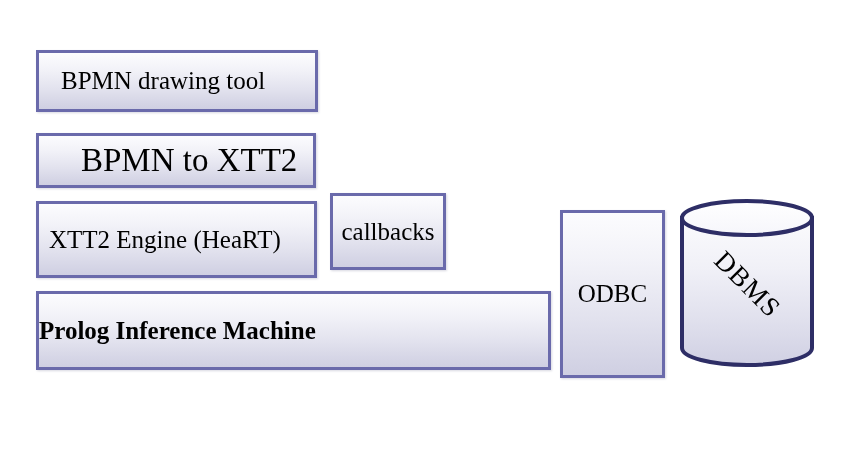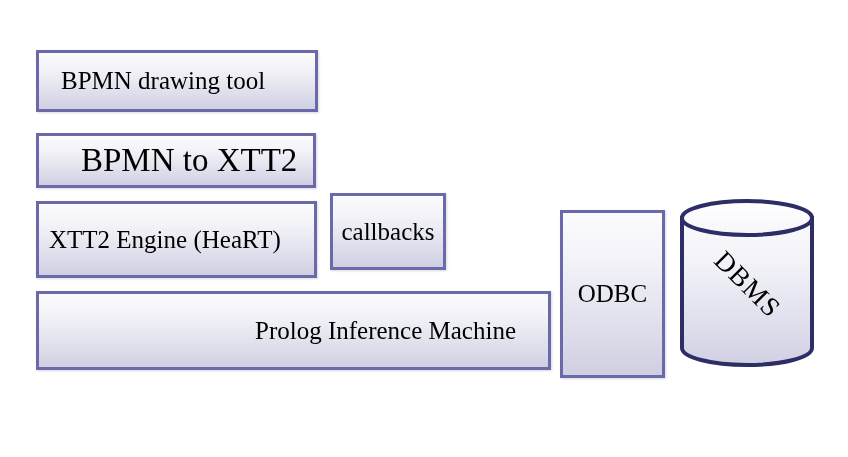--- a/index.html
+++ b/index.html
@@ -54,21 +54,21 @@
   #box-callbacks { left: 330px; top: 193px; width: 116px; height: 77px; justify-content: flex-end; }
   #box-callbacks .label { font-size: 25px; text-align: center; }
 
   #box-p2sql { left: 458px; top: 201px; width: 93px;  height: 77px; }
   #box-p2sql .label { font-size: 25px; text-align: center; }
 
   #box-odbc { left: 560px; top: 202px; width: 105px; height: 168px; margin-top: 8px; }
   #box-odbc .label { font-size: 25px; text-align: center; }
 
   #box-prolog { left: 36px;  top: 291px; width: 515px; height: 79px; }
-  #box-prolog .label { font-size: 25px; text-align: right; padding-right: 32px; }
+  #box-prolog .label { font-size: 25px; text-align: left; padding-right: 32px; font-weight: bold; }
 
   
   #shape-dbms {
     position: absolute;
     left: 679px;
     top: 200px;
     width: 136px;
     height: 168px;
   }
   #shape-dbms svg {

